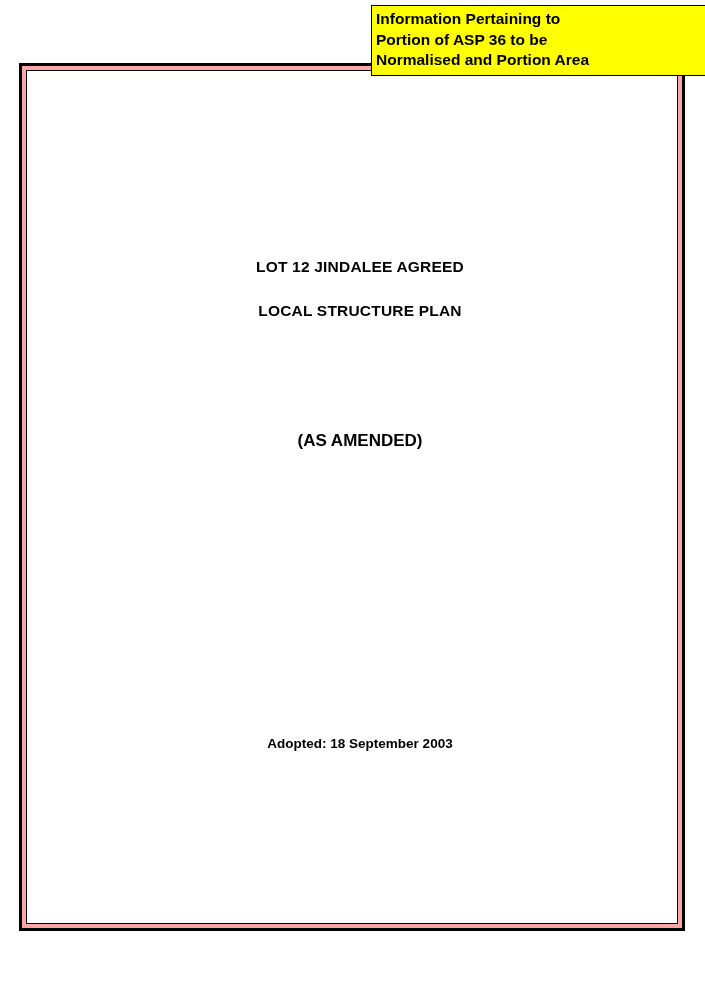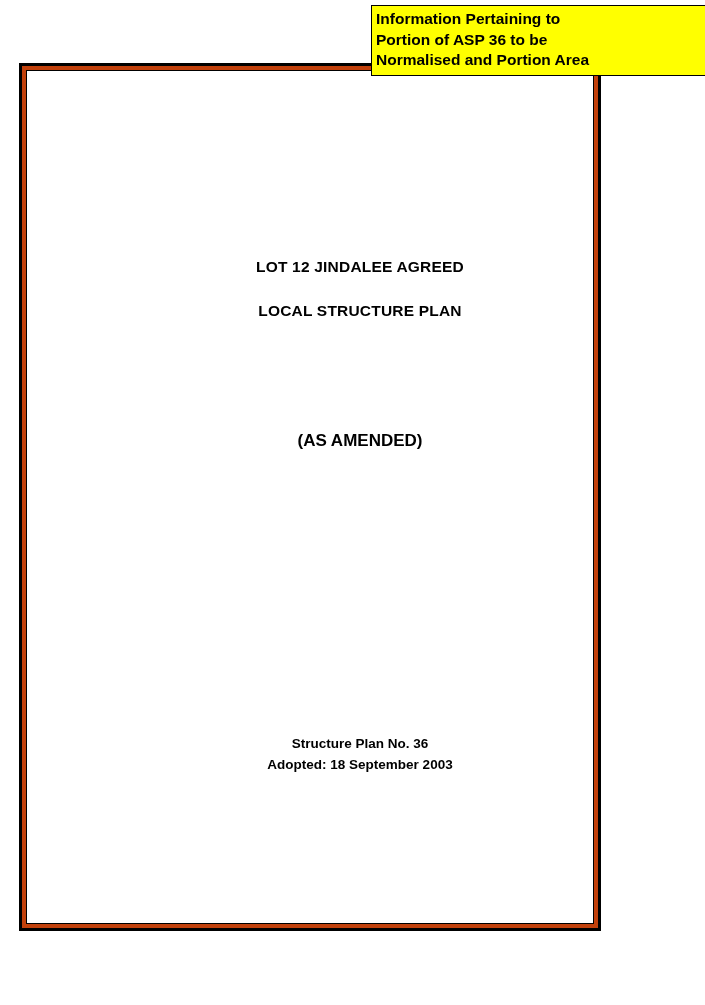--- a/index.html
+++ b/index.html
@@ -13,25 +13,25 @@
     position: relative;
     font-family: "Liberation Sans", sans-serif;
     overflow: hidden;
   }
 
   
   .page-frame {
     position: absolute;
     left: 19px;
     top: 63px;
-    width: 582px;
+    width: 666px;
     height: 868px;
     border: 3px solid #000000;
     box-sizing: border-box;
-    background: #c2410c;
+    background: #fca5a5;
   }
   .page-frame-inner {
     position: absolute;
     left: 4px;
     top: 4px;
     right: 4px;
     bottom: 4px;
     border: 1px solid #000000;
     box-sizing: border-box;
     background: #ffffff;
@@ -128,21 +128,20 @@
     <div class="doc-content">
 
       <div class="title-block">
         <div class="title-line first">LOT 12 JINDALEE AGREED</div>
         <div class="title-line second">LOCAL STRUCTURE PLAN</div>
       </div>
 
       <div class="amended-line">(AS AMENDED)</div>
 
       <div class="plan-meta">
-        <div>Structure Plan No. 36</div>
         <div>Adopted:  18 September 2003</div>
       </div>
 
 
     </div>
   </div>
 </div>
 
 <div class="callout">
   <span class="callout-line">Information Pertaining to</span>

